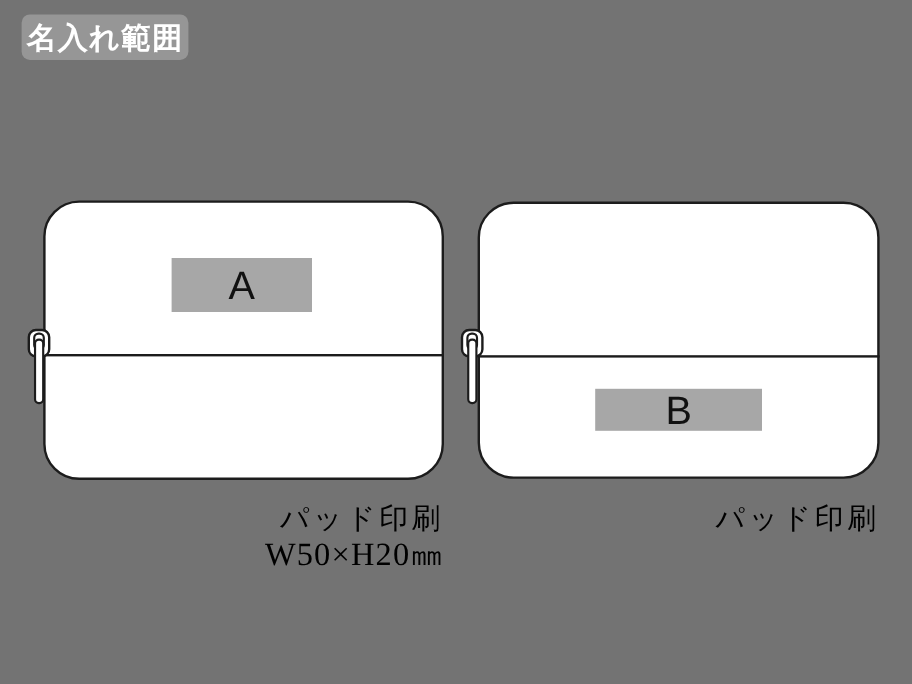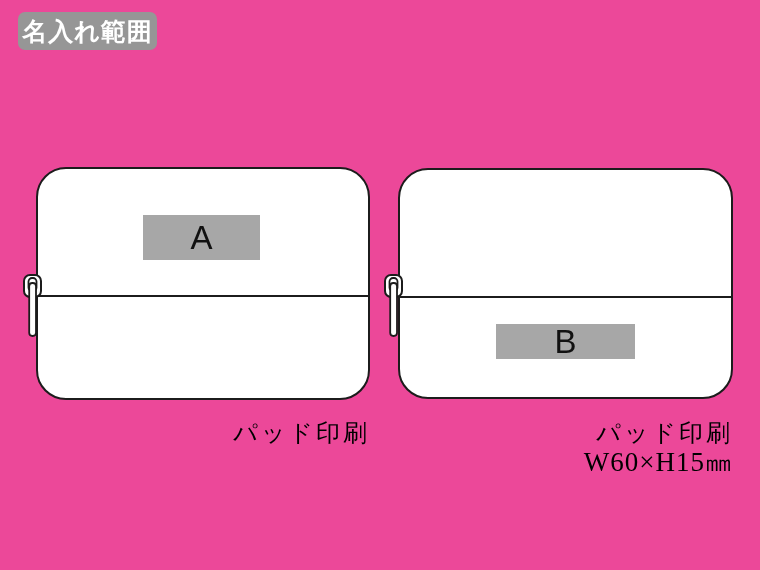--- a/index.html
+++ b/index.html
@@ -4,21 +4,21 @@
 <style>
   html, body {
     margin: 0;
     padding: 0;
     background: #ffffff;
   }
   .canvas {
     position: relative;
     width: 760px;
     height: 570px;
-    background: #ec4899;
+    background: #737373;
     overflow: hidden;
     font-family: "Liberation Serif", "DejaVu Serif", serif;
     color: #000;
   }
 
   
   .badge {
     position: absolute;
     left: 18px;
     top: 12px;
@@ -133,20 +133,20 @@
   </div>
 
   <svg class="zipper zipper-right" viewBox="0 0 22 66">
     <rect x="2" y="2" width="17" height="22" rx="6" fill="#ffffff" stroke="#1c1c1c" stroke-width="2"></rect>
     <rect x="6.5" y="5" width="8" height="13" rx="3.5" fill="#ffffff" stroke="#1c1c1c" stroke-width="1.8"></rect>
     <rect x="7.2" y="10" width="6.8" height="53" rx="3.2" fill="#ffffff" stroke="#1c1c1c" stroke-width="1.8"></rect>
   </svg>
 
   <div class="caption caption-left">
     <div class="method">パッド印刷</div>
+    <div class="size">W50×H20㎜</div>
   </div>
 
   <div class="caption caption-right">
     <div class="method">パッド印刷</div>
-    <div class="size">W60×H15㎜</div>
   </div>
 
 </div>
 
 </body></html>

